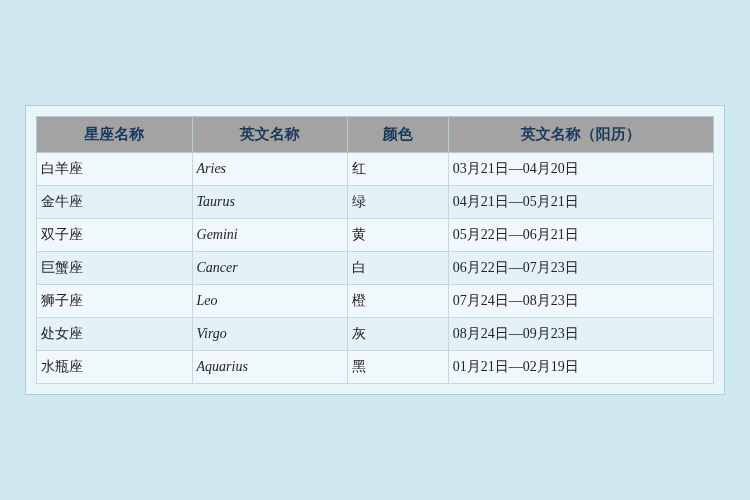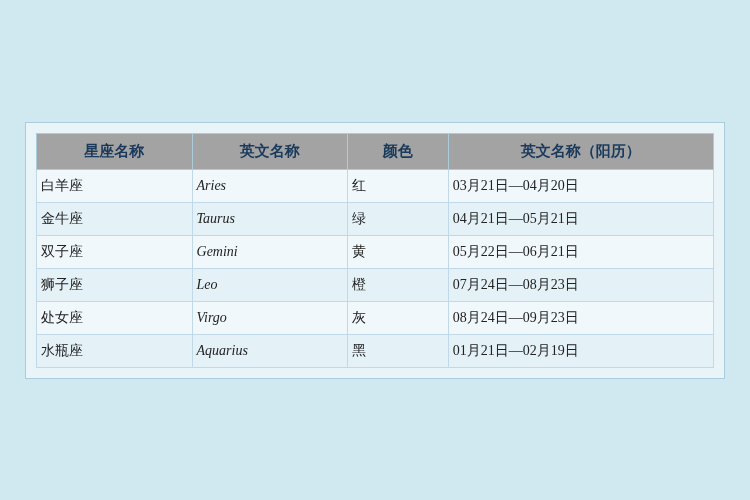--- a/index.html
+++ b/index.html
@@ -90,20 +90,26 @@
           <td>绿</td>
           <td>04月21日—05月21日</td>
         </tr>
         <tr>
           <td>双子座</td>
           <td>Gemini</td>
           <td>黄</td>
           <td>05月22日—06月21日</td>
         </tr>
         <tr>
+          <td>巨蟹座</td>
+          <td>Cancer</td>
+          <td>白</td>
+          <td>06月22日—07月23日</td>
+        </tr>
+        <tr>
           <td>狮子座</td>
           <td>Leo</td>
           <td>橙</td>
           <td>07月24日—08月23日</td>
         </tr>
         <tr>
           <td>处女座</td>
           <td>Virgo</td>
           <td>灰</td>
           <td>08月24日—09月23日</td>

